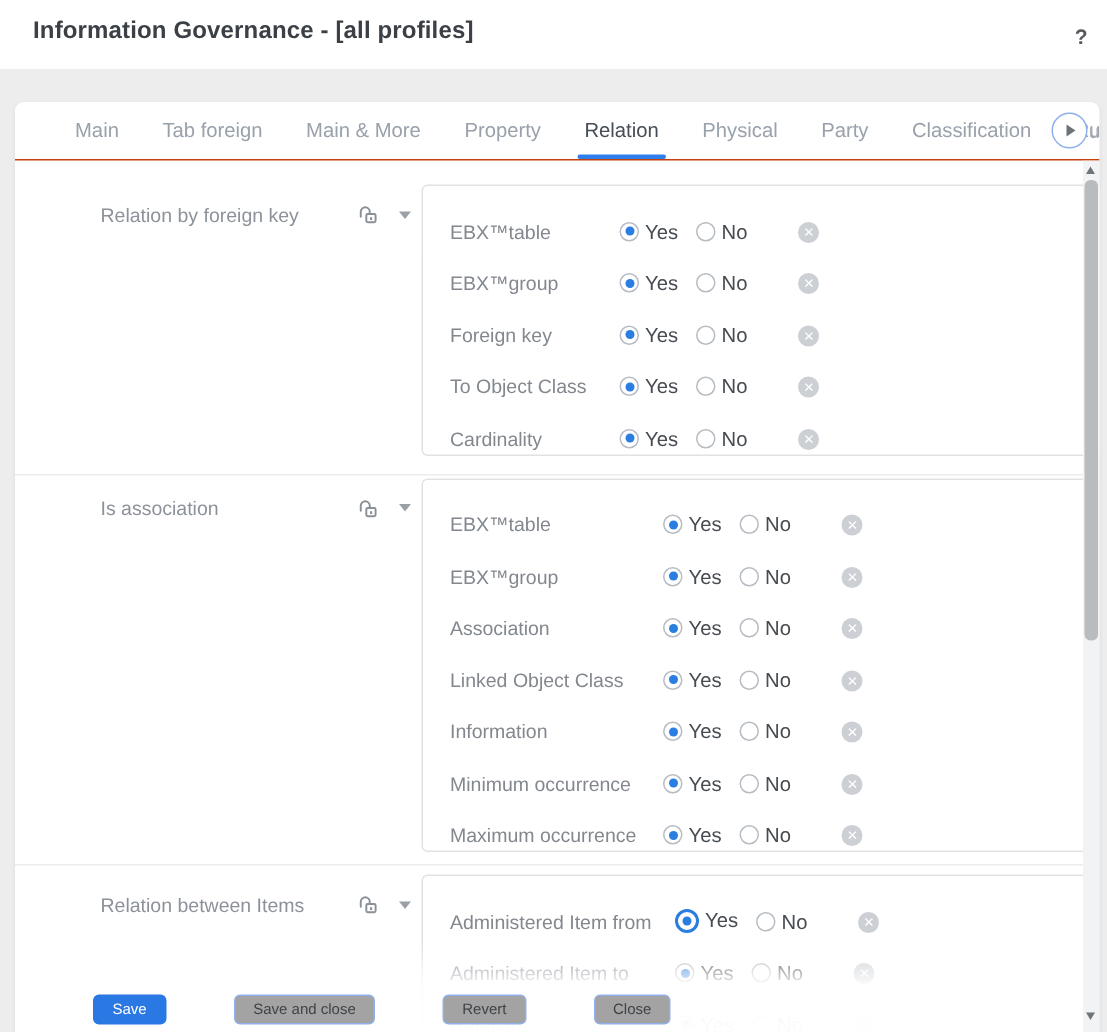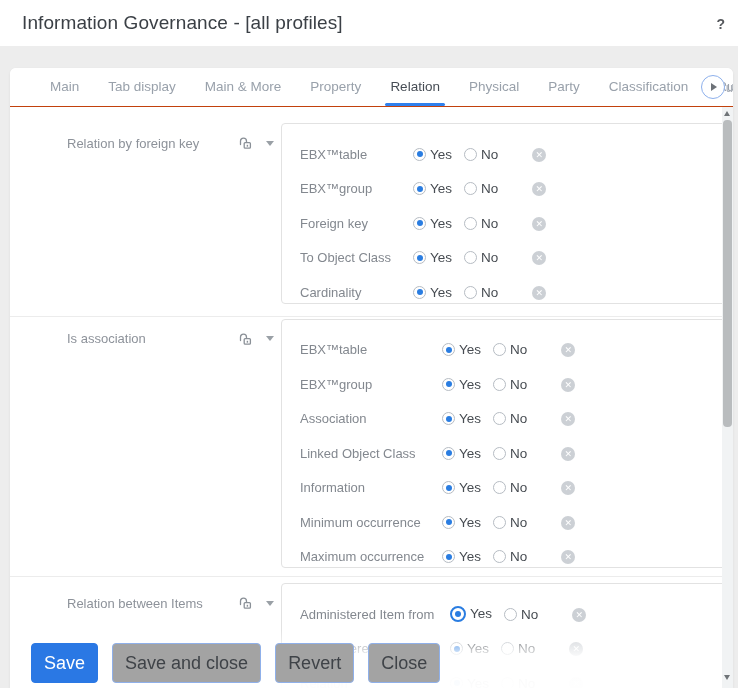--- a/index.html
+++ b/index.html
@@ -4,21 +4,21 @@
 <style>
   html,body{margin:0;padding:0;}
   body{
     width:738px;height:688px;position:relative;overflow:hidden;
     background:#ededed;
     font-family:"Liberation Sans","DejaVu Sans",sans-serif;
     -webkit-font-smoothing:antialiased;
   }
   
   .titlebar{position:absolute;top:0;left:0;right:0;height:46px;background:#fff;}
-  .page-title{position:absolute;left:22px;top:12px;font-size:19px;font-weight:400;color:#3b4046;margin:0;letter-spacing:.1px;text-align:right;}
+  .page-title{position:absolute;left:22px;top:12px;font-size:16px;font-weight:700;color:#3b4046;margin:0;letter-spacing:.1px;text-align:right;}
   .help{position:absolute;right:13px;top:16px;font-size:14px;font-weight:700;color:#55585c;cursor:pointer;}
 
   
   .card{position:absolute;left:10px;top:68px;width:723px;bottom:0;background:#fff;
     border-radius:6px 6px 0 0;box-shadow:0 1px 3px rgba(0,0,0,.07);overflow:hidden;}
 
   
   .tabbar{height:38px;border-bottom:1px solid #c2410c;display:flex;align-items:center;
     padding-left:40px;position:relative;background:#fff;}
   .tab{font-size:13.5px;color:#99a1ab;margin-right:29px;height:38px;line-height:38px;
@@ -66,22 +66,22 @@
   .radio.focused{width:16px;height:16px;border:2px solid var(--radio,#2a7de1);}
   .radio.focused::after{left:3px;top:3px;}
   .optlabel{font-size:13.5px;color:#474c52;margin-left:4px;}
   .xicon{width:14px;height:14px;border-radius:50%;background:var(--xfill,#ccd0d5);color:#fff;
     font-size:9px;line-height:14px;text-align:center;margin-left:22px;font-weight:700;cursor:pointer;flex:none;}
 
   
   .fade{position:absolute;left:0;right:11px;bottom:0;height:58px;pointer-events:none;
     background:linear-gradient(to bottom,rgba(255,255,255,0) 0%,rgba(255,255,255,.88) 45%,rgba(255,255,255,.96) 100%);}
   .btnbar{position:absolute;left:21px;bottom:5px;display:flex;gap:14px;align-items:center;}
-  .btn{height:40px;border-radius:4px;font-size:18px;padding:0 12px;cursor:pointer;
-    font-family:"Liberation Sans","DejaVu Sans",sans-serif;}
+  .btn{height:20px;border-radius:4px;font-size:10px;padding:0 12px;cursor:pointer;
+    font-family:"Liberation Sans","DejaVu Sans",sans-serif;margin-left:31px;}
   .btn.primary{background:var(--save,#2a78e4);border:1px solid var(--save,#2a78e4);color:#fff;}
   .btn.outline{background:#a3a3a3;border:1px solid var(--btnborder,#8fb0ea);color:#3f4348;}
 
   
   .scrollbar{position:absolute;top:0;bottom:0;right:0;width:11px;background:#f1f3f4;}
   .sb-up{position:absolute;top:4px;left:2px;width:0;height:0;cursor:pointer;
     border-left:3.5px solid transparent;border-right:3.5px solid transparent;border-bottom:5px solid #6f7478;}
   .sb-thumb{position:absolute;top:13px;left:1px;width:9px;height:307px;background:#b9bcbe;border-radius:4px;cursor:pointer;}
   .sb-down{position:absolute;bottom:8px;left:2px;width:0;height:0;cursor:pointer;
     border-left:3.5px solid transparent;border-right:3.5px solid transparent;border-top:5px solid #6f7478;}
@@ -91,21 +91,21 @@
 
 <div class="titlebar">
   <h1 class="page-title">Information Governance - [all profiles]</h1>
   <span class="help">?</span>
 </div>
 
 <div class="card">
   <div class="tabbar">
     <div id="tabs" style="display:flex;height:100%;">
         <div class="tab">Main</div>
-        <div class="tab">Tab display</div>
+        <div class="tab">Tab foreign</div>
         <div class="tab">Main &amp; More</div>
         <div class="tab">Property</div>
         <div class="tab active">Relation</div>
         <div class="tab">Physical</div>
         <div class="tab">Party</div>
         <div class="tab">Classification</div>
         <div class="tab">Rule</div>
       </div>
     <span class="clipped-tab">u</span>
     <button class="next-btn">

